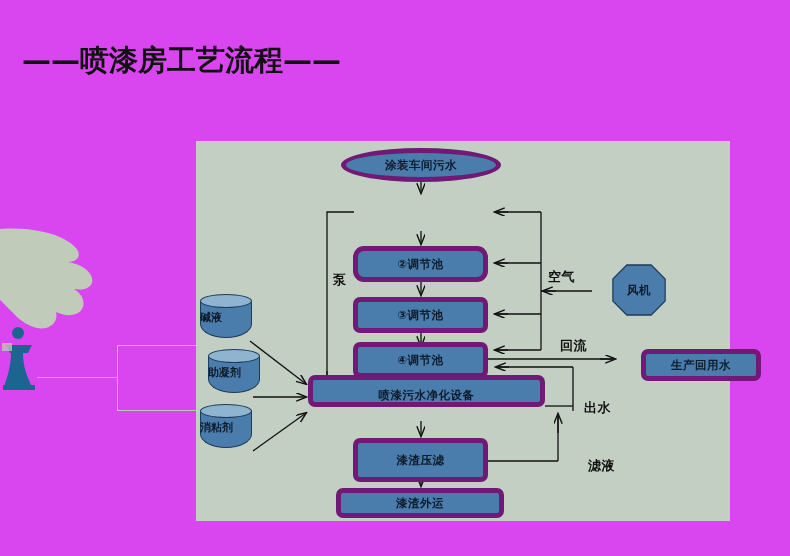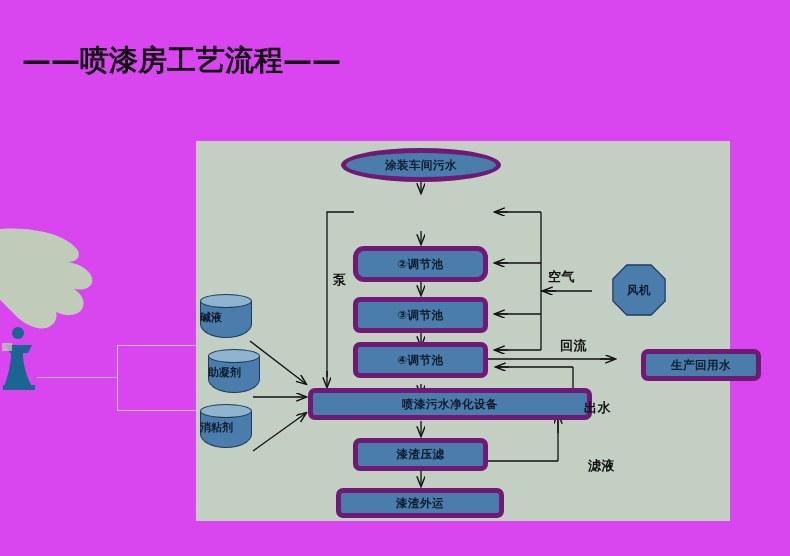--- a/index.html
+++ b/index.html
@@ -276,25 +276,25 @@
       <svg class="oct-shape" viewBox="0 0 62 52" preserveAspectRatio="none">
         <polygon points="17,1 45,1 61,15 61,37 45,51 17,51 1,37 1,15" fill="#4a7cac" stroke="#1d3c5c" stroke-width="1.4"></polygon>
       </svg>
       <span class="oct-label">风机</span>
     </div>
 
     <div class="node rounded" style="left:445px; top:200px; width:120px; height:32px;margin-top:8px;">
       <span>生产回用水</span>
     </div>
 
-    <div class="node rounded" style="left:112px; top:247px; width:284px; height:32px;">
+    <div class="node rounded" style="left:112px; top:234px; width:237px; height:32px;align-items:flex-end;">
       <span>喷漆污水净化设备</span>
     </div>
 
-    <div class="node rounded" style="left:157px; top:297px; width:135px; height:33px;">
+    <div class="node rounded" style="left:157px; top:297px; width:135px; height:44px;">
       <span>漆渣压滤</span>
     </div>
 
     <div class="node rounded" style="left:140px; top:347px; width:168px; height:30px;">
       <span>漆渣外运</span>
     </div>
 
     <div class="cyl" style="left:4px; top:153px;">
       <div class="cyl-body"></div>
       <div class="cyl-top"></div>

